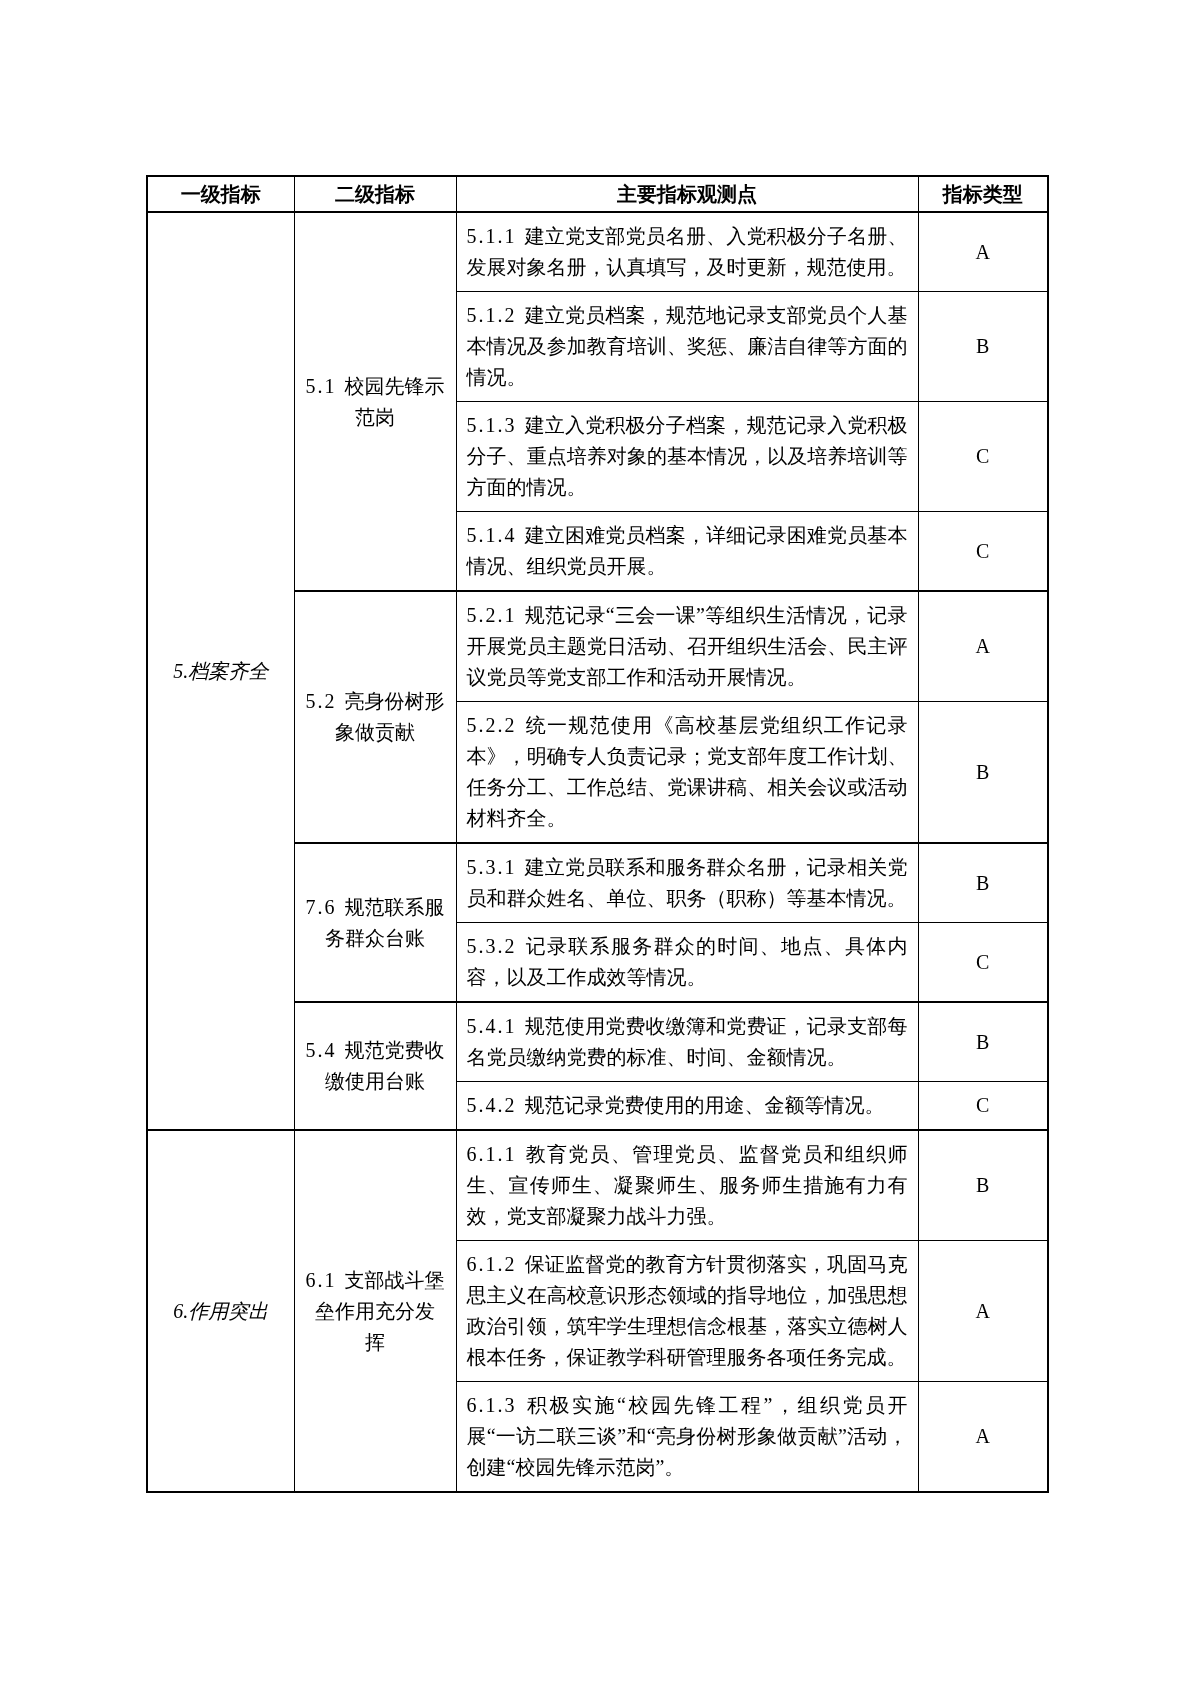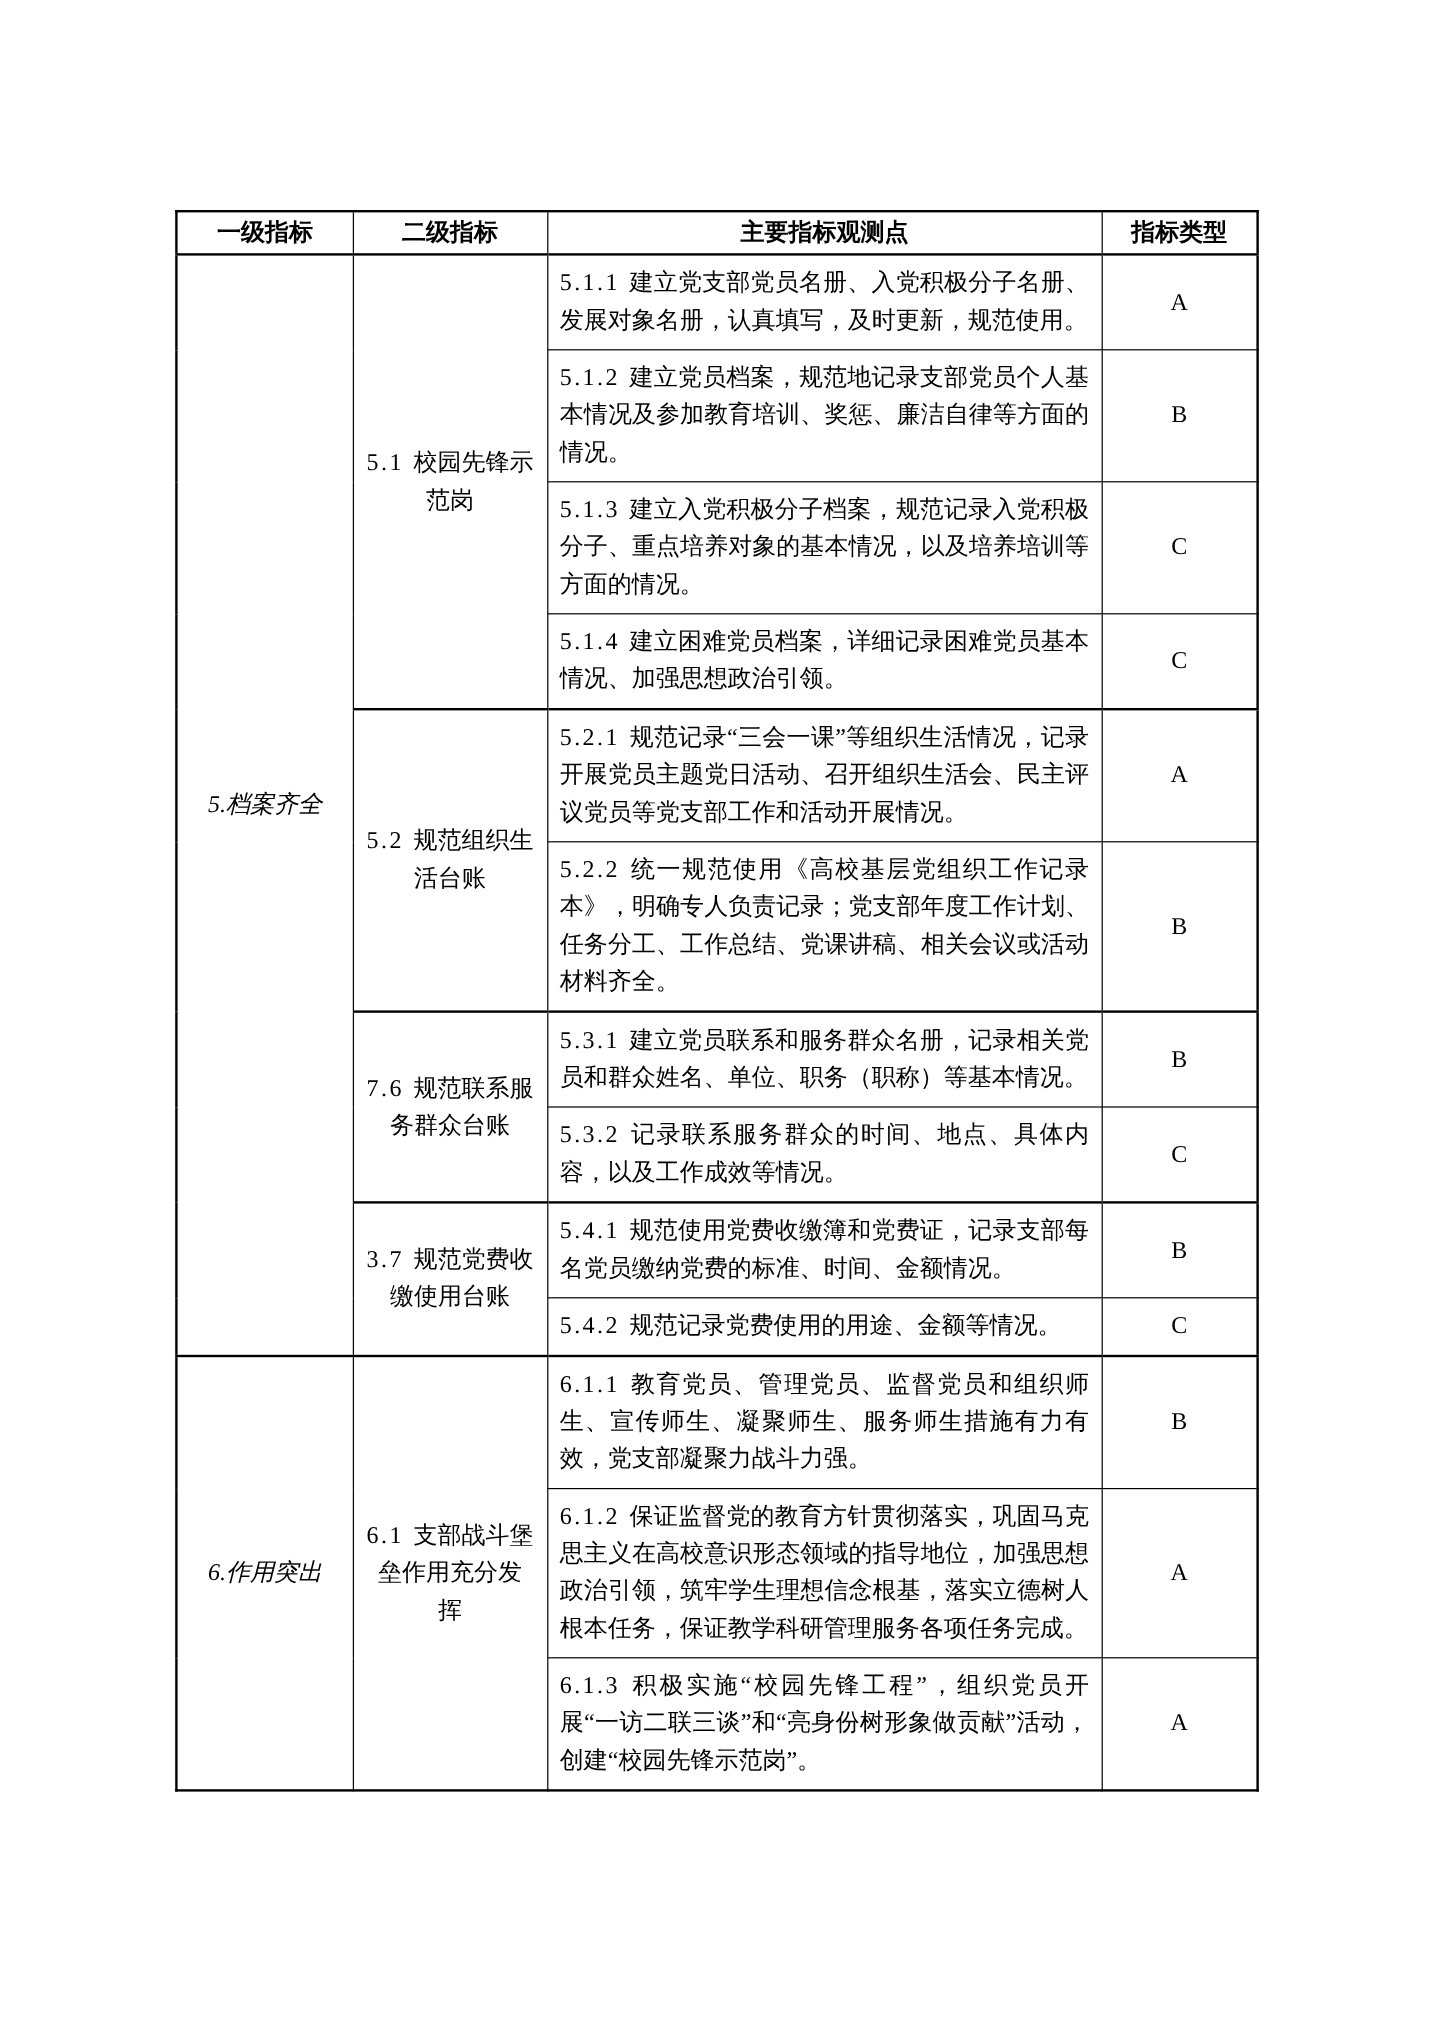--- a/index.html
+++ b/index.html
@@ -103,43 +103,43 @@
         </tr>
         <tr>
           <td class="obs"><span class="code">5.1.2</span><span>建立党员档案，规范地记录支部党员个人基本情况及参加教育培训、奖惩、廉洁自律等方面的情况。</span></td>
           <td class="type">B</td>
         </tr>
         <tr>
           <td class="obs"><span class="code">5.1.3</span><span>建立入党积极分子档案，规范记录入党积极分子、重点培养对象的基本情况，以及培养培训等方面的情况。</span></td>
           <td class="type">C</td>
         </tr>
         <tr>
-          <td class="obs"><span class="code">5.1.4</span><span>建立困难党员档案，详细记录困难党员基本情况、加强思想政治引领。</span></td>
+          <td class="obs"><span class="code">5.1.4</span><span>建立困难党员档案，详细记录困难党员基本情况、组织党员开展。</span></td>
           <td class="type">C</td>
         </tr>
         <tr class="section-start">
-          <td class="level2" rowspan="2"><span class="code">5.2</span><span>规范组织生活台账</span></td>
+          <td class="level2" rowspan="2"><span class="code">5.2</span><span>亮身份树形象做贡献</span></td>
           <td class="obs"><span class="code">5.2.1</span><span>规范记录“三会一课”等组织生活情况，记录开展党员主题党日活动、召开组织生活会、民主评议党员等党支部工作和活动开展情况。</span></td>
           <td class="type">A</td>
         </tr>
         <tr>
           <td class="obs"><span class="code">5.2.2</span><span>统一规范使用《高校基层党组织工作记录本》，明确专人负责记录；党支部年度工作计划、任务分工、工作总结、党课讲稿、相关会议或活动材料齐全。</span></td>
           <td class="type">B</td>
         </tr>
         <tr class="section-start">
           <td class="level2" rowspan="2"><span class="code">7.6</span><span>规范联系服务群众台账</span></td>
           <td class="obs"><span class="code">5.3.1</span><span>建立党员联系和服务群众名册，记录相关党员和群众姓名、单位、职务（职称）等基本情况。</span></td>
           <td class="type">B</td>
         </tr>
         <tr>
           <td class="obs"><span class="code">5.3.2</span><span>记录联系服务群众的时间、地点、具体内容，以及工作成效等情况。</span></td>
           <td class="type">C</td>
         </tr>
         <tr class="section-start">
-          <td class="level2" rowspan="2"><span class="code">3.7</span><span>规范党费收缴使用台账</span></td>
+          <td class="level2" rowspan="2"><span class="code">5.4</span><span>规范党费收缴使用台账</span></td>
           <td class="obs"><span class="code">5.4.1</span><span>规范使用党费收缴簿和党费证，记录支部每名党员缴纳党费的标准、时间、金额情况。</span></td>
           <td class="type">B</td>
         </tr>
         <tr>
           <td class="obs"><span class="code">5.4.2</span><span>规范记录党费使用的用途、金额等情况。</span></td>
           <td class="type">C</td>
         </tr>
         <tr class="section-start">
           <td class="level1" rowspan="3">6.作用突出</td>
           <td class="level2" rowspan="3"><span class="code">6.1</span><span>支部战斗堡垒作用充分发挥</span></td>

